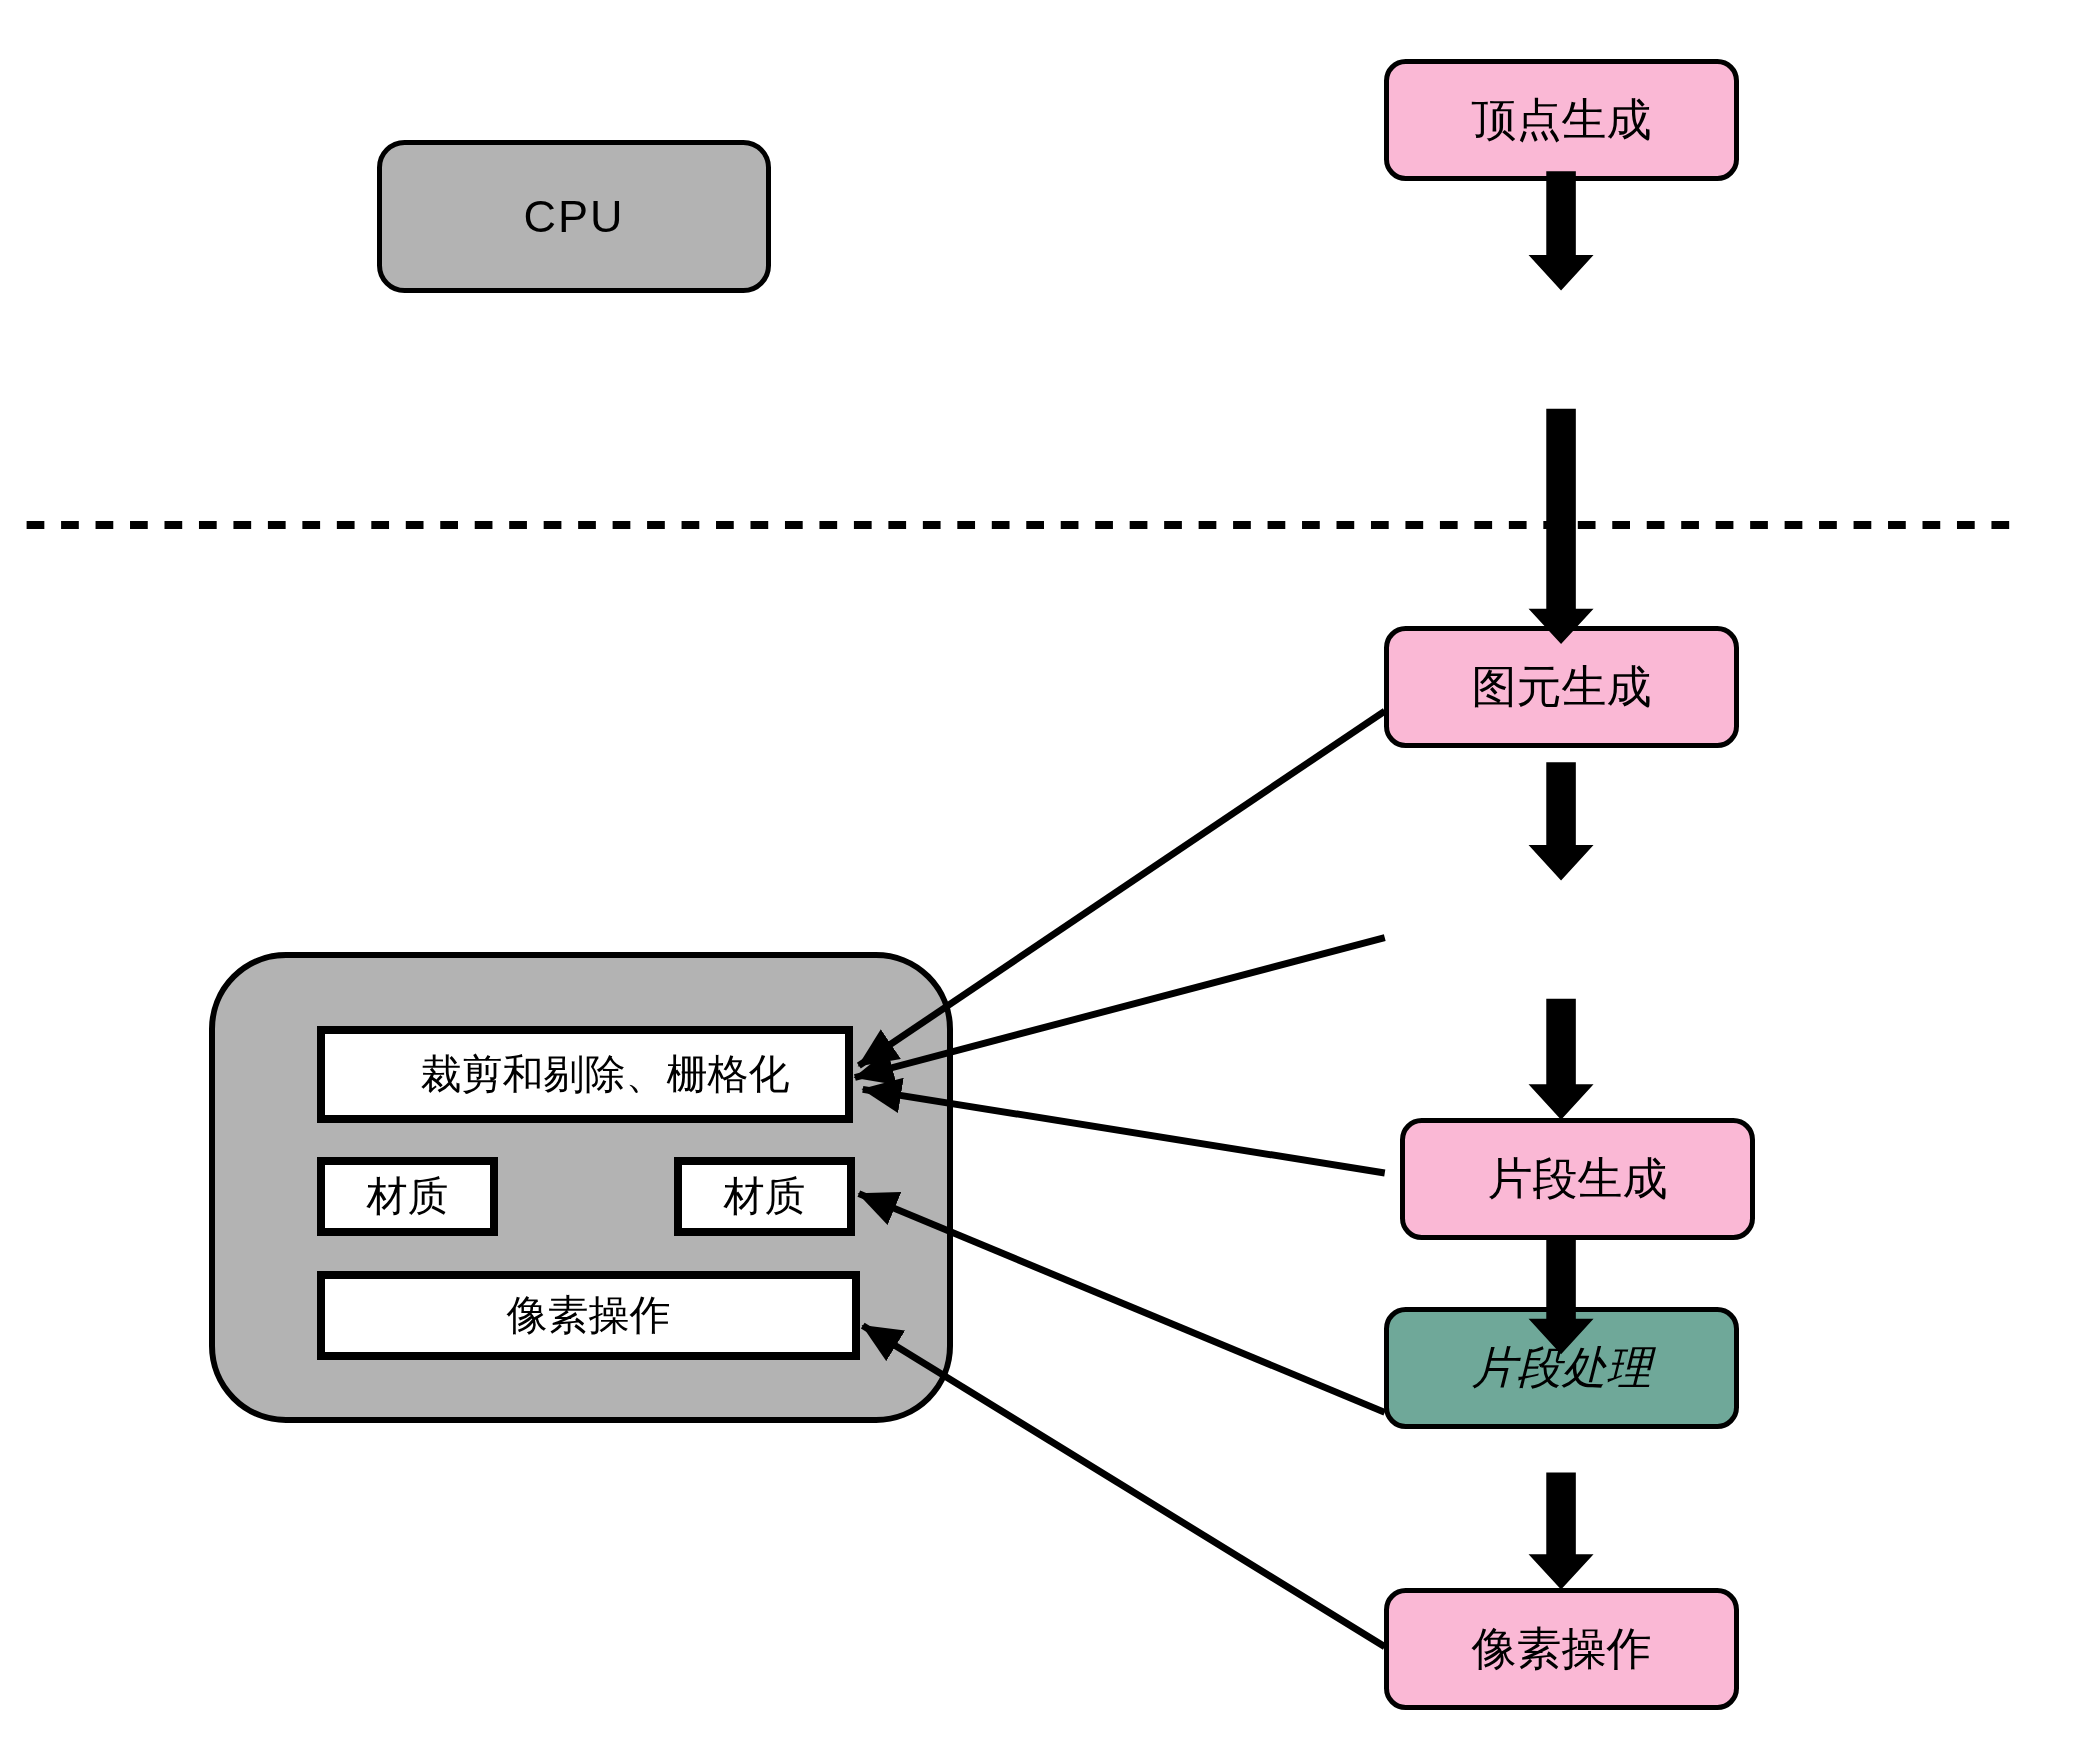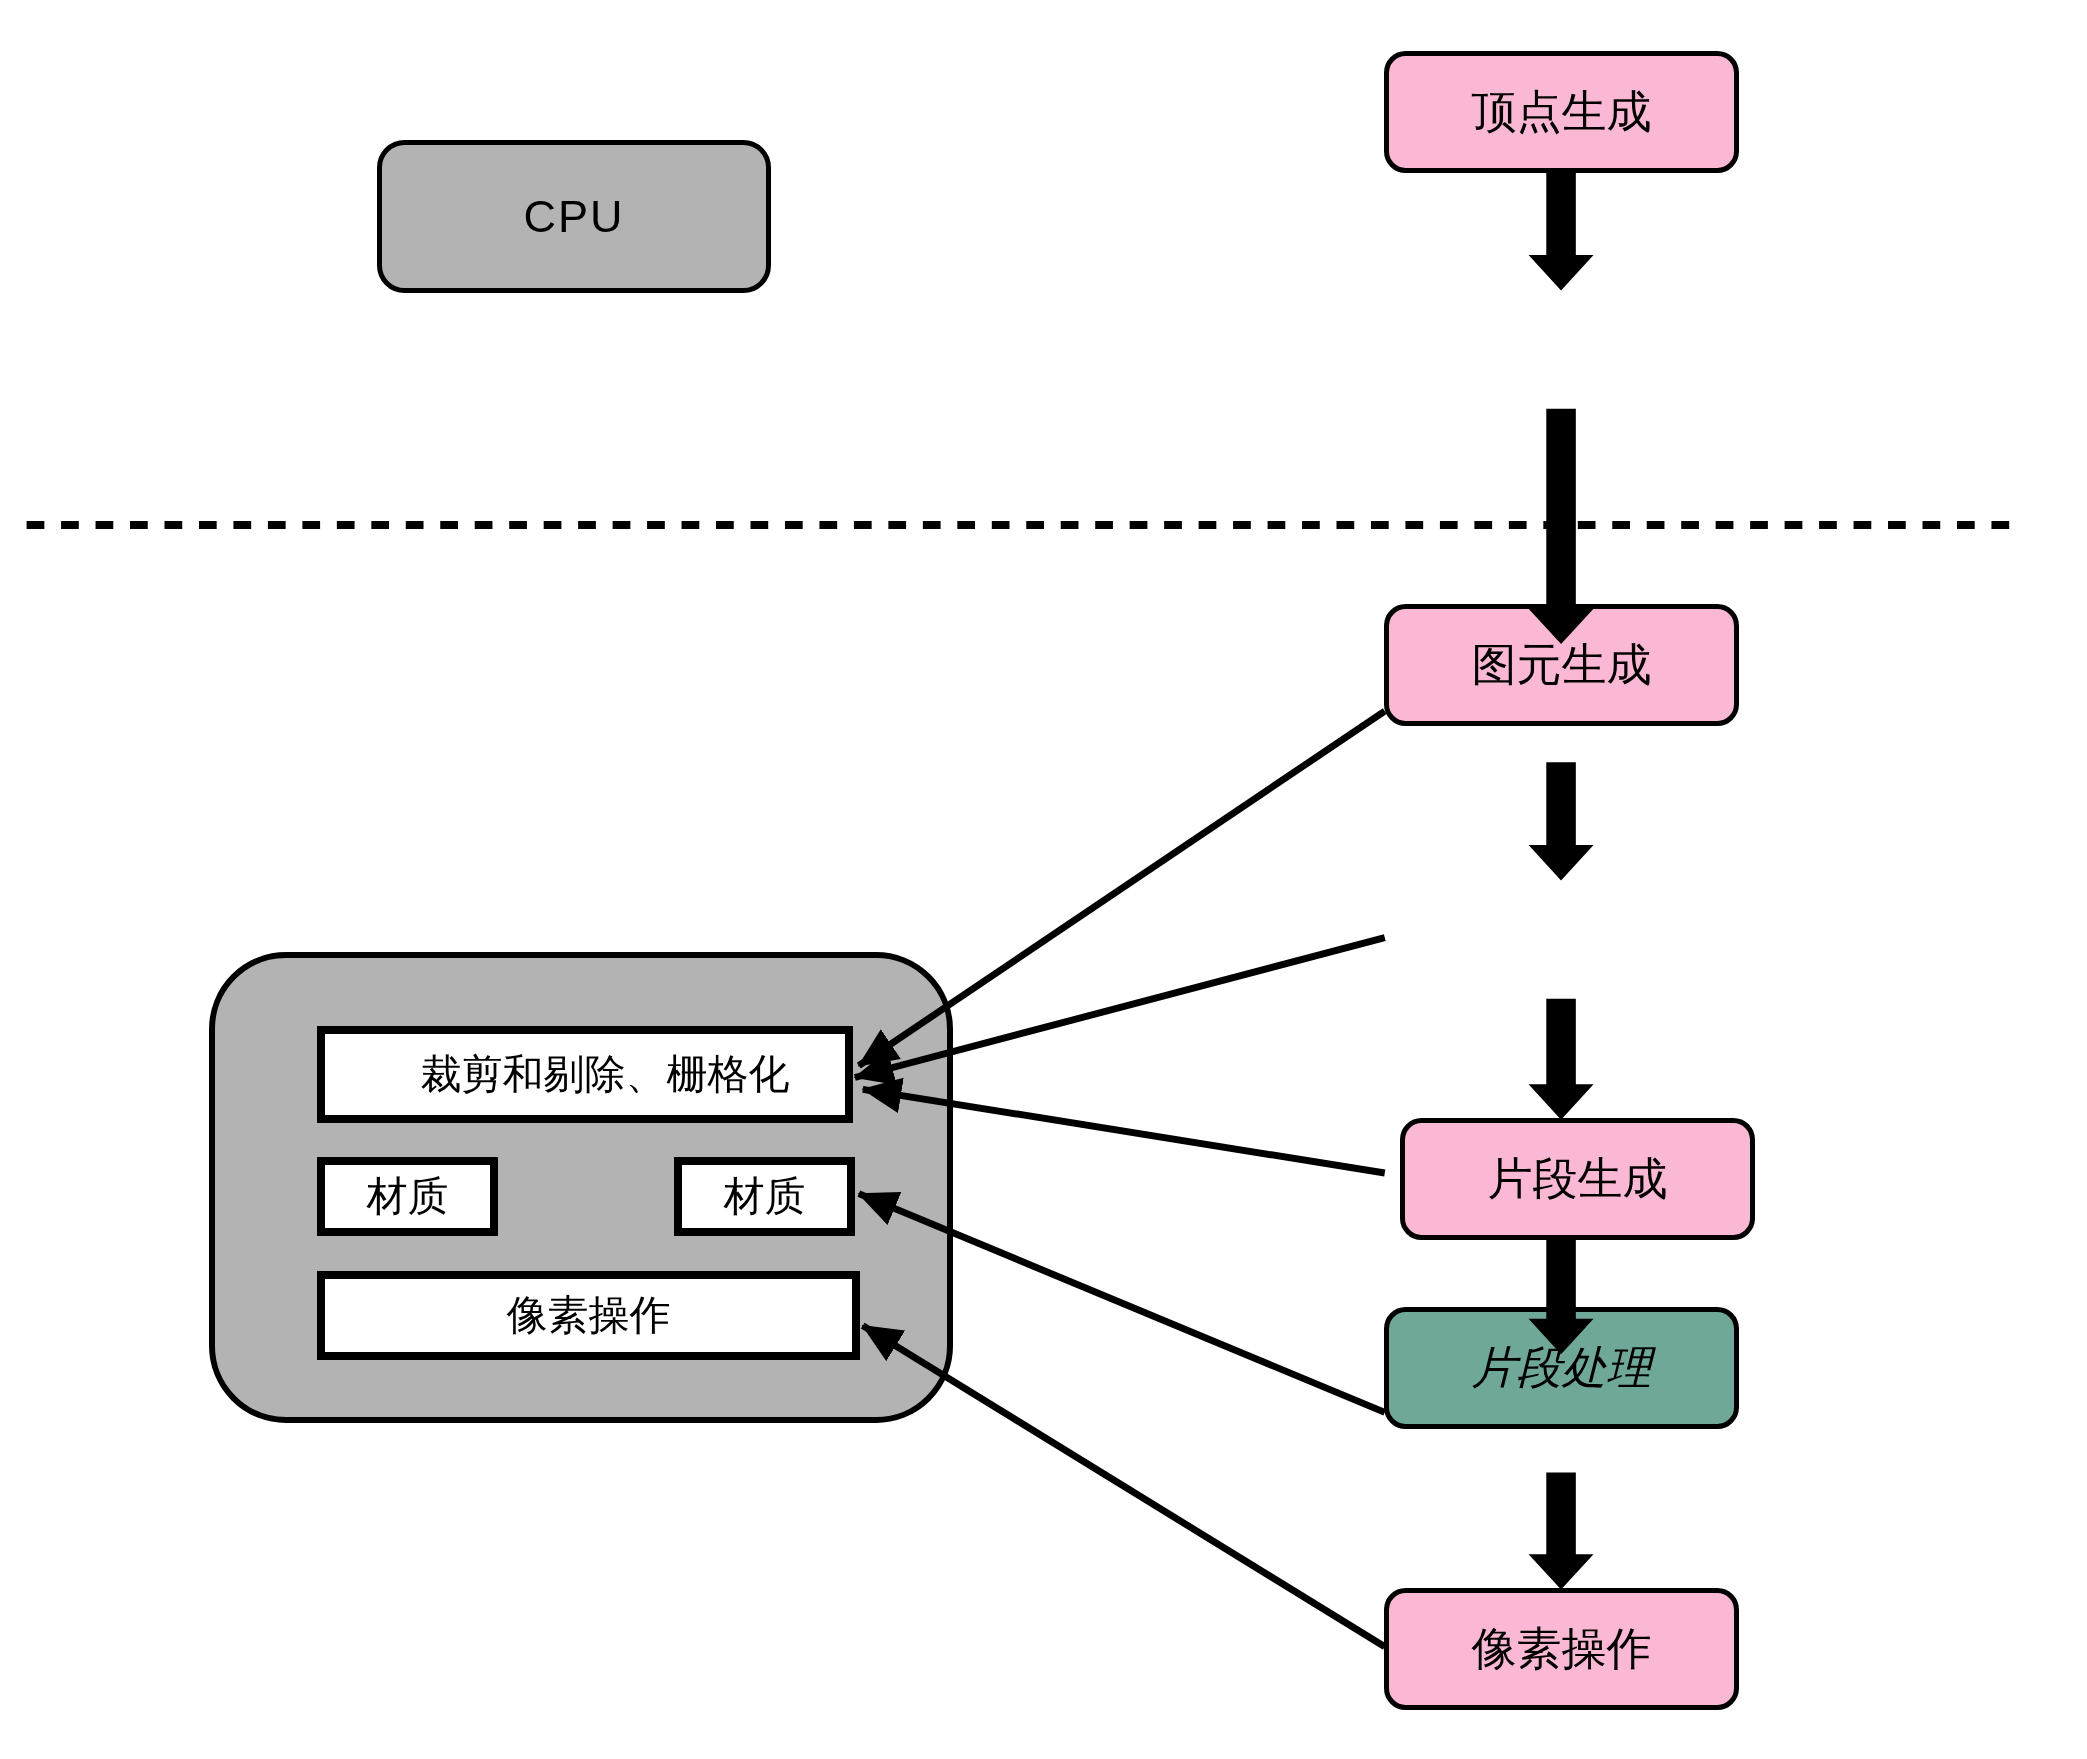--- a/index.html
+++ b/index.html
@@ -37,23 +37,23 @@
   
   .pipe {
     left: 1384px;
     width: 355px; height: 122px;
     border: 5.9px solid #000000;
     border-radius: 21.7px;
     font-size: 45px;
   }
   .pipe.pink { background: var(--pink, #FAB8D5); }
   .pipe.teal { background: var(--teal, #6FA899); }
-  .pipe-1 { top: 51px;   }
+  .pipe-1 { top: 59px;   }
   .pipe-2 { top: 289px;  }
-  .pipe-3 { top: 604px; text-align: center;  }
+  .pipe-3 { top: 626px; text-align: center;  }
   .pipe-4 { top: 879px;  }
   .pipe-5 { top: 1118px; margin-left: 16px; }
   .pipe-6 { top: 1307px; font-style: italic; }
   .pipe-7 { top: 1588px; }
   
   .gpu-block {
     position: absolute;
     box-sizing: border-box;
     left: 209px; top: 952px;
     width: 744px; height: 471px;

